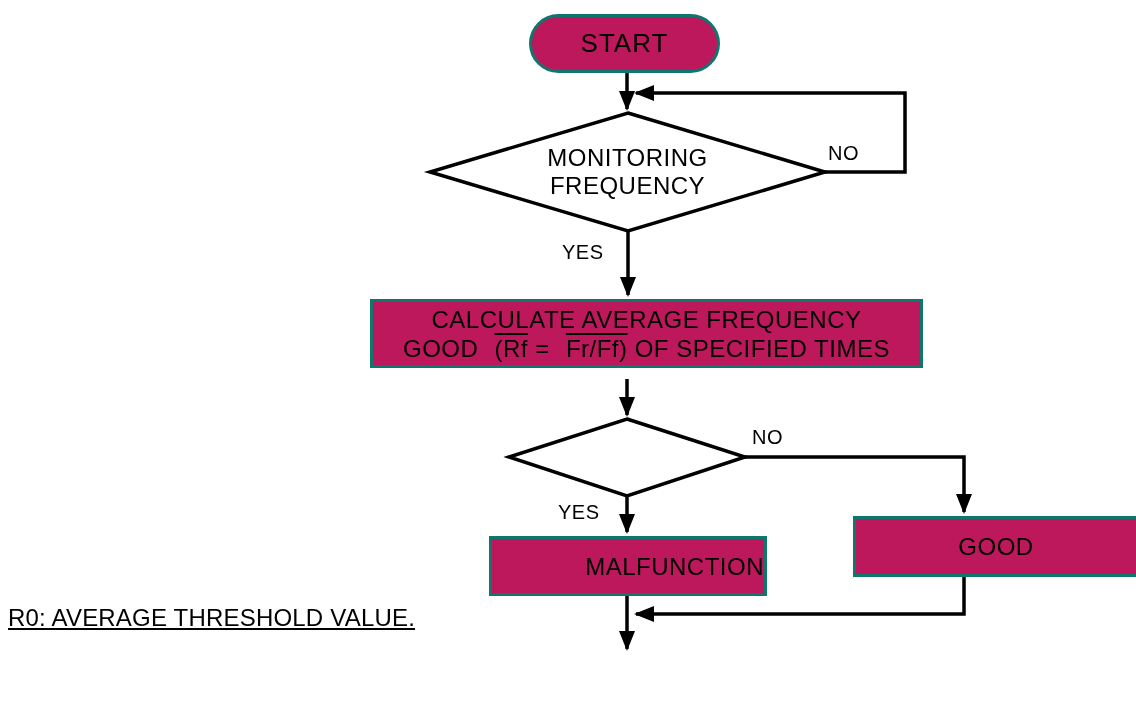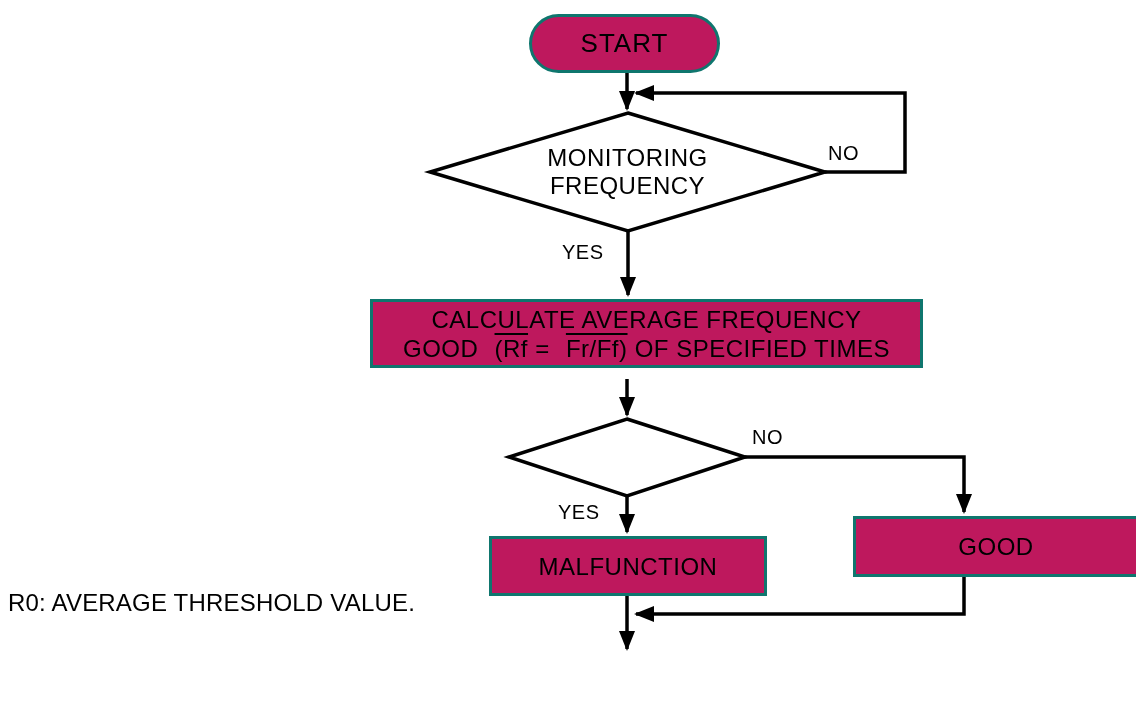--- a/index.html
+++ b/index.html
@@ -114,24 +114,24 @@
       <div>
         <span>GOOD </span><span class="over">(Rf</span><span> = </span><span class="over">Fr/Ff)</span><span> OF SPECIFIED TIMES</span>
       </div>
     </div>
   </div>
 
 
   <div class="edge-label" style="left:752px; top:425px;">NO</div>
   <div class="edge-label" style="left:558px; top:500px;">YES</div>
 
-  <div class="node" style="left:489px; top:536px; width:278px; height:60px;">
+  <div class="node" style="left:489px; top:536px; width:278px; height:60px;justify-content:flex-end;">
     <span>MALFUNCTION</span>
   </div>
 
   <div class="node" style="left:825px; top:516px; width:286px; height:61px;margin-left:28px;">
     <span>GOOD</span>
   </div>
 
 
-  <div class="footnote" style="left:8px; top:590px;">R0: AVERAGE THRESHOLD VALUE.</div>
+  <div class="footnote" style="left:8px; top:605px;text-decoration:underline;">R0: AVERAGE THRESHOLD VALUE.</div>
 
 </div>
 
 </body></html>

